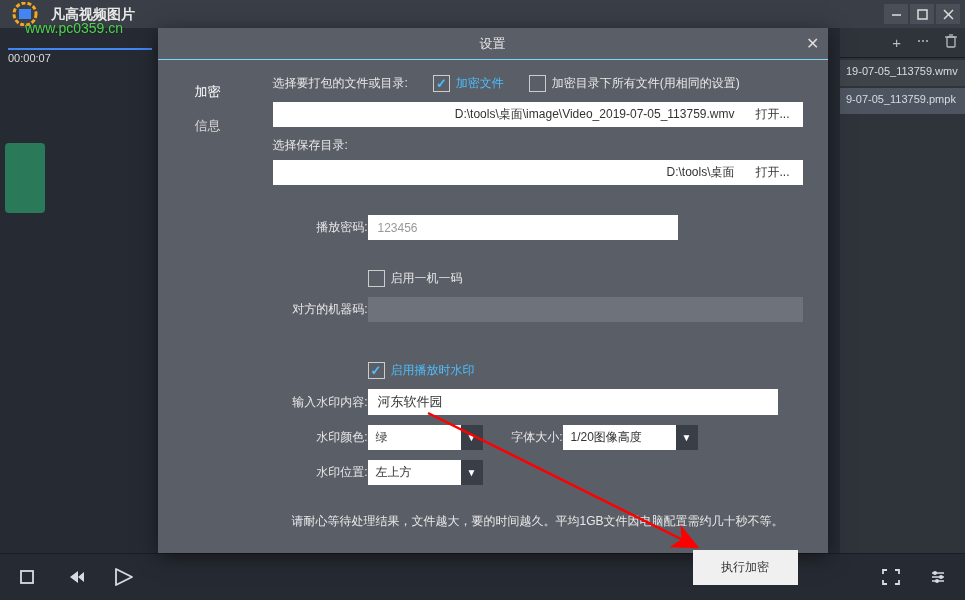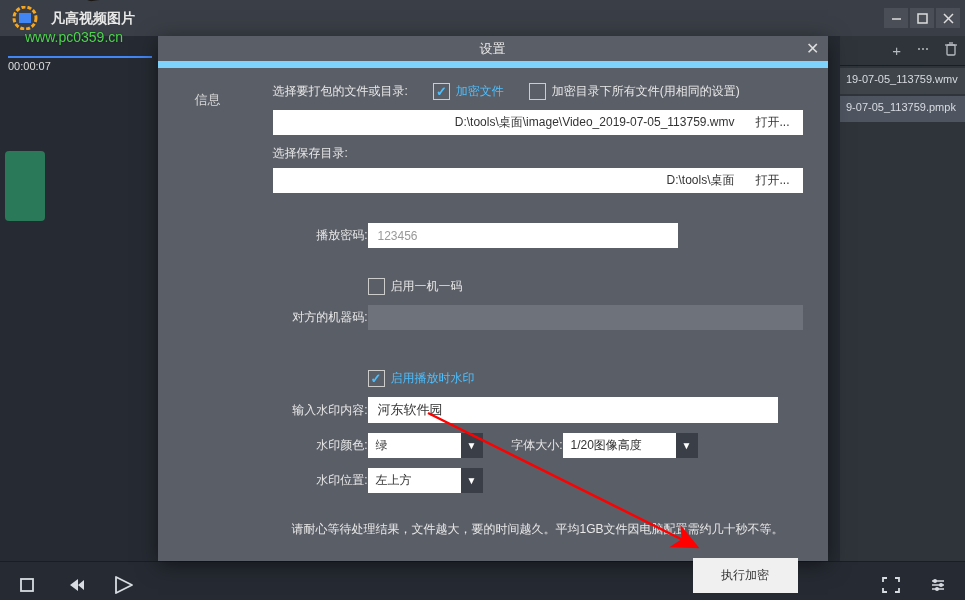--- a/index.html
+++ b/index.html
@@ -1,24 +1,24 @@
 <!DOCTYPE html>
 <html><head>
   <meta charset="utf-8">
   <style>
     * { margin: 0; padding: 0; box-sizing: border-box; font-family: "Microsoft YaHei", sans-serif; }
     body { width: 965px; height: 600px; background: #262b33; overflow: hidden; position: relative; }
     
-    .titlebar { height: 36px; background: #3a3f47; display: flex; align-items: center; justify-content: space-between; padding: 0 5px; }
+    .titlebar { height: 28px; background: #3a3f47; display: flex; align-items: center; justify-content: space-between; padding: 0 5px; }
     .titlebar-left { display: flex; align-items: center; gap: 6px; }
     .app-logo { width: 40px; height: 24px; position: relative; }
     .app-logo svg { width: 100%; height: 100%; }
     .app-title-area { position: relative; }
     .app-title { color: #e8e8e8; font-size: 14px; font-weight: bold; }
-    .watermark { position: absolute; top: 29px; left: 25px; color: #4dd54d; font-size: 14px; font-family: Arial; z-index: 5; text-shadow: 0 0 2px rgba(0,0,0,0.5); }
+    .watermark { position: absolute; top: 20px; left: 25px; color: #4dd54d; font-size: 14px; font-family: Arial; z-index: 5; text-shadow: 0 0 2px rgba(0,0,0,0.5); }
     .titlebar-right { display: flex; gap: 2px; }
     .win-btn { width: 24px; height: 20px; background: #4a4f57; color: #ddd; display: flex; align-items: center; justify-content: center; font-size: 12px; cursor: pointer; }
     
     .main-area { display: flex; height: 525px; }
     .video-panel { width: 160px; background: #000; position: relative; }
     .video-frame { width: 100%; height: 100%; background: linear-gradient(180deg, #5d4a3a 0%, #6b5844 15%, #3d5540 25%, #4d6550 40%, #68503e 55%, #7a6248 70%, #8a7050 85%, #98805f 100%); position: relative; }
     .video-frame::before { content: ''; position: absolute; bottom: 35px; left: 48%; width: 24px; height: 105px; background: linear-gradient(180deg, #1a1614 0%, #2a2420 50%, #1a1614 100%); transform: rotate(-8deg); border-radius: 8px; }
     .video-frame::after { content: ''; position: absolute; top: 115px; left: 5px; width: 40px; height: 70px; background: #2a7a5a; border-radius: 4px; }
     .timebar { height: 20px; background: #262b33; display: flex; align-items: center; padding: 0 8px; color: #ddd; font-size: 11px; position: relative; margin-top: 20px; }
     .timebar::before { content: ''; position: absolute; top: 0; left: 8px; right: 8px; height: 2px; background: #4285f4; }
@@ -27,21 +27,21 @@
     
     .right-panel { position: absolute; right: 0; top: 0; width: 125px; height: 100%; background: #2f343b; }
     .right-toolbar { height: 30px; display: flex; align-items: center; justify-content: flex-end; gap: 15px; padding: 0 8px; border-bottom: 1px solid #1a1d22; }
     .toolbar-icon { color: #b8bcc2; font-size: 15px; cursor: pointer; }
     .file-list { padding: 2px 0; }
     .file-item { height: 26px; background: #3f444b; color: #d8dce2; font-size: 11px; padding: 5px 6px; margin-bottom: 2px; white-space: nowrap; overflow: hidden; cursor: pointer; }
     .file-item.selected { background: #4f5560; }
     
     .dialog-overlay { position: absolute; top: 0; left: 0; right: 0; bottom: 0; display: flex; justify-content: center; }
     .dialog { width: 670px; background: #5a5e67; margin-left: -140px; box-shadow: 0 4px 20px rgba(0,0,0,0.5); }
-    .dialog-header { height: 32px; display: flex; align-items: center; position: relative; border-bottom: 7px solid #7dd3fc; }
+    .dialog-header { height: 32px; display: flex; align-items: center; position: relative; border-bottom: 1px solid #7dd3fc; }
     .dialog-title { flex: 1; text-align: center; color: #e8e8e8; font-size: 13px; }
     .dialog-close { position: absolute; right: 8px; color: #ddd; cursor: pointer; font-size: 16px; }
     
     .dialog-body { display: flex; height: 538px; }
     .dialog-tabs { width: 100px; padding-top: 15px; }
     .dialog-tab { color: #d8d8d8; font-size: 13px; padding: 8px 0; text-align: center; cursor: pointer; }
     .dialog-tab.active { color: #fff; }
     
     .dialog-content { flex: 1; padding: 15px 25px 15px 15px; color: #e8e8e8; font-size: 12px; position: relative; }
     .form-row { display: flex; align-items: center; margin-bottom: 10px; gap: 0; }
@@ -143,20 +143,21 @@
     </div>
 
     <div class="dialog-overlay">
       <div class="dialog">
         <div class="dialog-header">
           <span class="dialog-title">设置</span>
           <span class="dialog-close">✕</span>
         </div>
         <div class="dialog-body">
           <div class="dialog-tabs">
+            <div class="dialog-tab active">加密</div>
             <div class="dialog-tab">信息</div>
           </div>
           <div class="dialog-content">
             <div class="form-row" style="gap:25px;">
               <span class="section-label" style="margin:0;">选择要打包的文件或目录:</span>
               <div class="checkbox-row">
                 <span class="checkbox checked"></span>
                 <span class="checkbox-label blue">加密文件</span>
               </div>
               <div class="checkbox-row">

